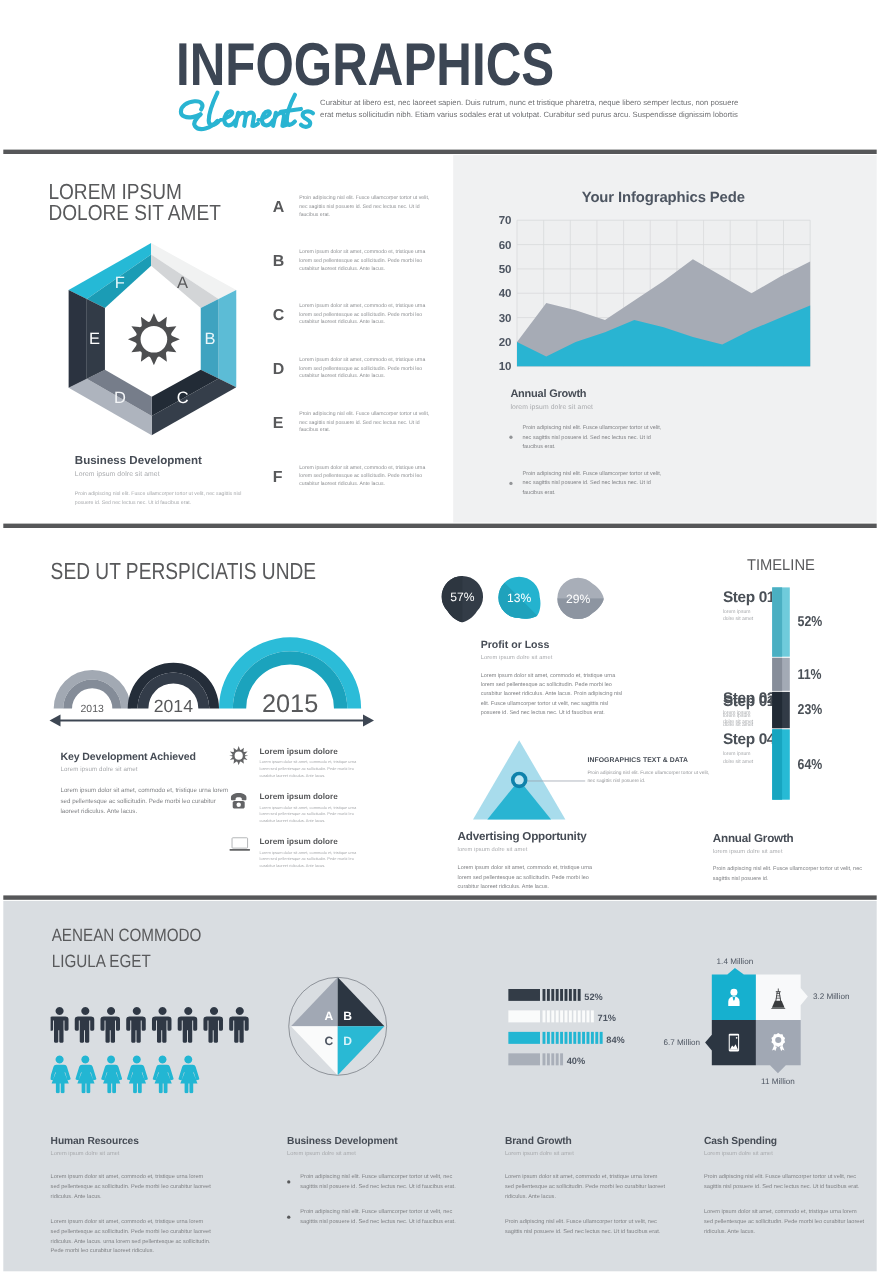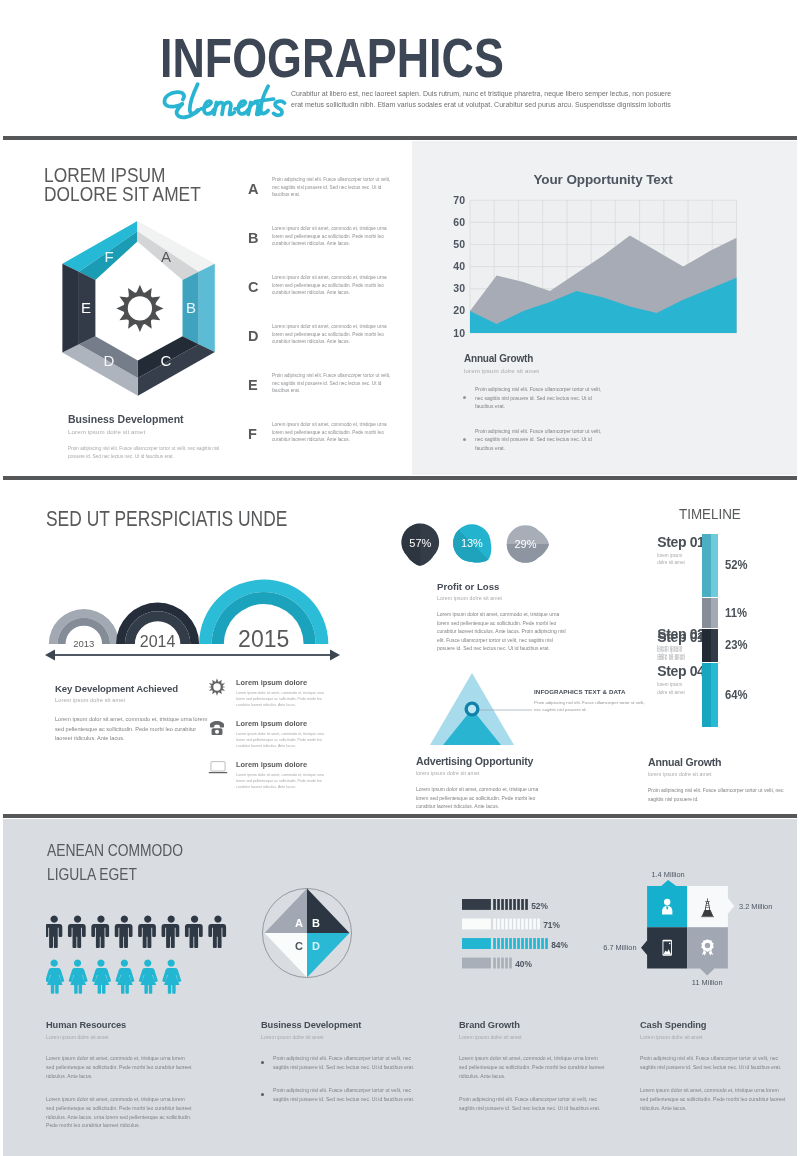--- a/index.html
+++ b/index.html
@@ -35,21 +35,21 @@
   .bul-row{display:flex;align-items:center;margin-bottom:16px;}
   .bul-dot{width:3px;height:3px;border-radius:50%;background:#939598;flex:0 0 3px;margin-right:9px;}
   .bul-tx{flex:1;font-size:5px;line-height:1.7;color:#808285;}
   .yrlbl{font-family:"Liberation Sans",sans-serif;fill:#58595b;text-anchor:middle;}
   .h-big3{font-size:16.2px;font-weight:normal;color:#58595b;line-height:24.3px;
     transform:scaleX(0.855);transform-origin:0 0;white-space:nowrap;}
   .pielbl{font-family:"Liberation Sans",sans-serif;font-size:11px;font-weight:bold;text-anchor:middle;}
   .qlbl{font-family:"Liberation Sans",sans-serif;font-size:7.4px;fill:#4d5561;}
   .tkpct{font-family:"Liberation Sans",sans-serif;font-size:8.4px;font-weight:bold;fill:#4d5561;}
   
-  .c3{position:absolute;top:4px;width:160px;}
+  .c3{position:absolute;top:16px;width:160px;}
   .c3-title{font-size:9.3px;font-weight:bold;color:#464c55;letter-spacing:-0.1px;}
   .c3-sub{font-size:5.2px;color:#a7a9ac;margin-top:4px;}
   .c3-p{font-size:5.1px;line-height:1.75;color:#808285;margin-top:14px;width:148px;}
   .c3-brow{display:flex;align-items:center;margin-top:14px;}
   .c3-bdot{width:3px;height:3px;border-radius:50%;background:#58595b;flex:0 0 3px;margin-right:9px;}
   .c3-btx{flex:1;font-size:5.1px;line-height:1.75;color:#808285;}
   .pinlbl{font-family:"Liberation Sans",sans-serif;fill:#fff;text-anchor:middle;font-size:11px;}
   
   .ii-row{display:flex;align-items:flex-start;height:41px;}
   .ii-ico{width:26px;flex:0 0 26px;}
@@ -163,21 +163,21 @@
         <div class="ll-row">
           <div class="ll-letter">E</div>
           <div class="ll-text">Proin adipiscing nisl elit. Fusce ullamcorper tortor ut velit, nec sagittis nisl posuere id. Sed nec lectus nec. Ut id faucibus erat.</div>
         </div>
         <div class="ll-row">
           <div class="ll-letter">F</div>
           <div class="ll-text">Lorem ipsum dolor sit amet, commodo et, tristique urna lorem sed pellentesque ac sollicitudin. Pede morbi leo curabitur laoreet ridiculus. Ante lacus.</div>
         </div>
       </div>
 
-    <div class="abs" style="left:470px;top:172px;width:266px;text-align:center;font-size:13.5px;font-weight:bold;color:#4d5561;letter-spacing:-0.1px;">Your Opportunity Text</div>
+    <div class="abs" style="left:470px;top:172px;width:266px;text-align:center;font-size:13.5px;font-weight:bold;color:#4d5561;letter-spacing:-0.1px;">Your Infographics Pede</div>
     <svg class="abs" id="areachart" style="left:440px;top:192px;" width="305" height="150" viewBox="0 0 305 150">
         <rect x="30" y="8.2" width="266.5" height="132.8" fill="#eeeff0"></rect>
         <g stroke="#d8d9da" stroke-width="0.7">
           <line x1="30" y1="8.2" x2="30" y2="141"></line>
           <line x1="54.22727272727273" y1="8.2" x2="54.22727272727273" y2="141"></line>
           <line x1="78.45454545454545" y1="8.2" x2="78.45454545454545" y2="141"></line>
           <line x1="102.68181818181819" y1="8.2" x2="102.68181818181819" y2="141"></line>
           <line x1="126.9090909090909" y1="8.2" x2="126.9090909090909" y2="141"></line>
           <line x1="151.13636363636363" y1="8.2" x2="151.13636363636363" y2="141"></line>
           <line x1="175.36363636363637" y1="8.2" x2="175.36363636363637" y2="141"></line>

